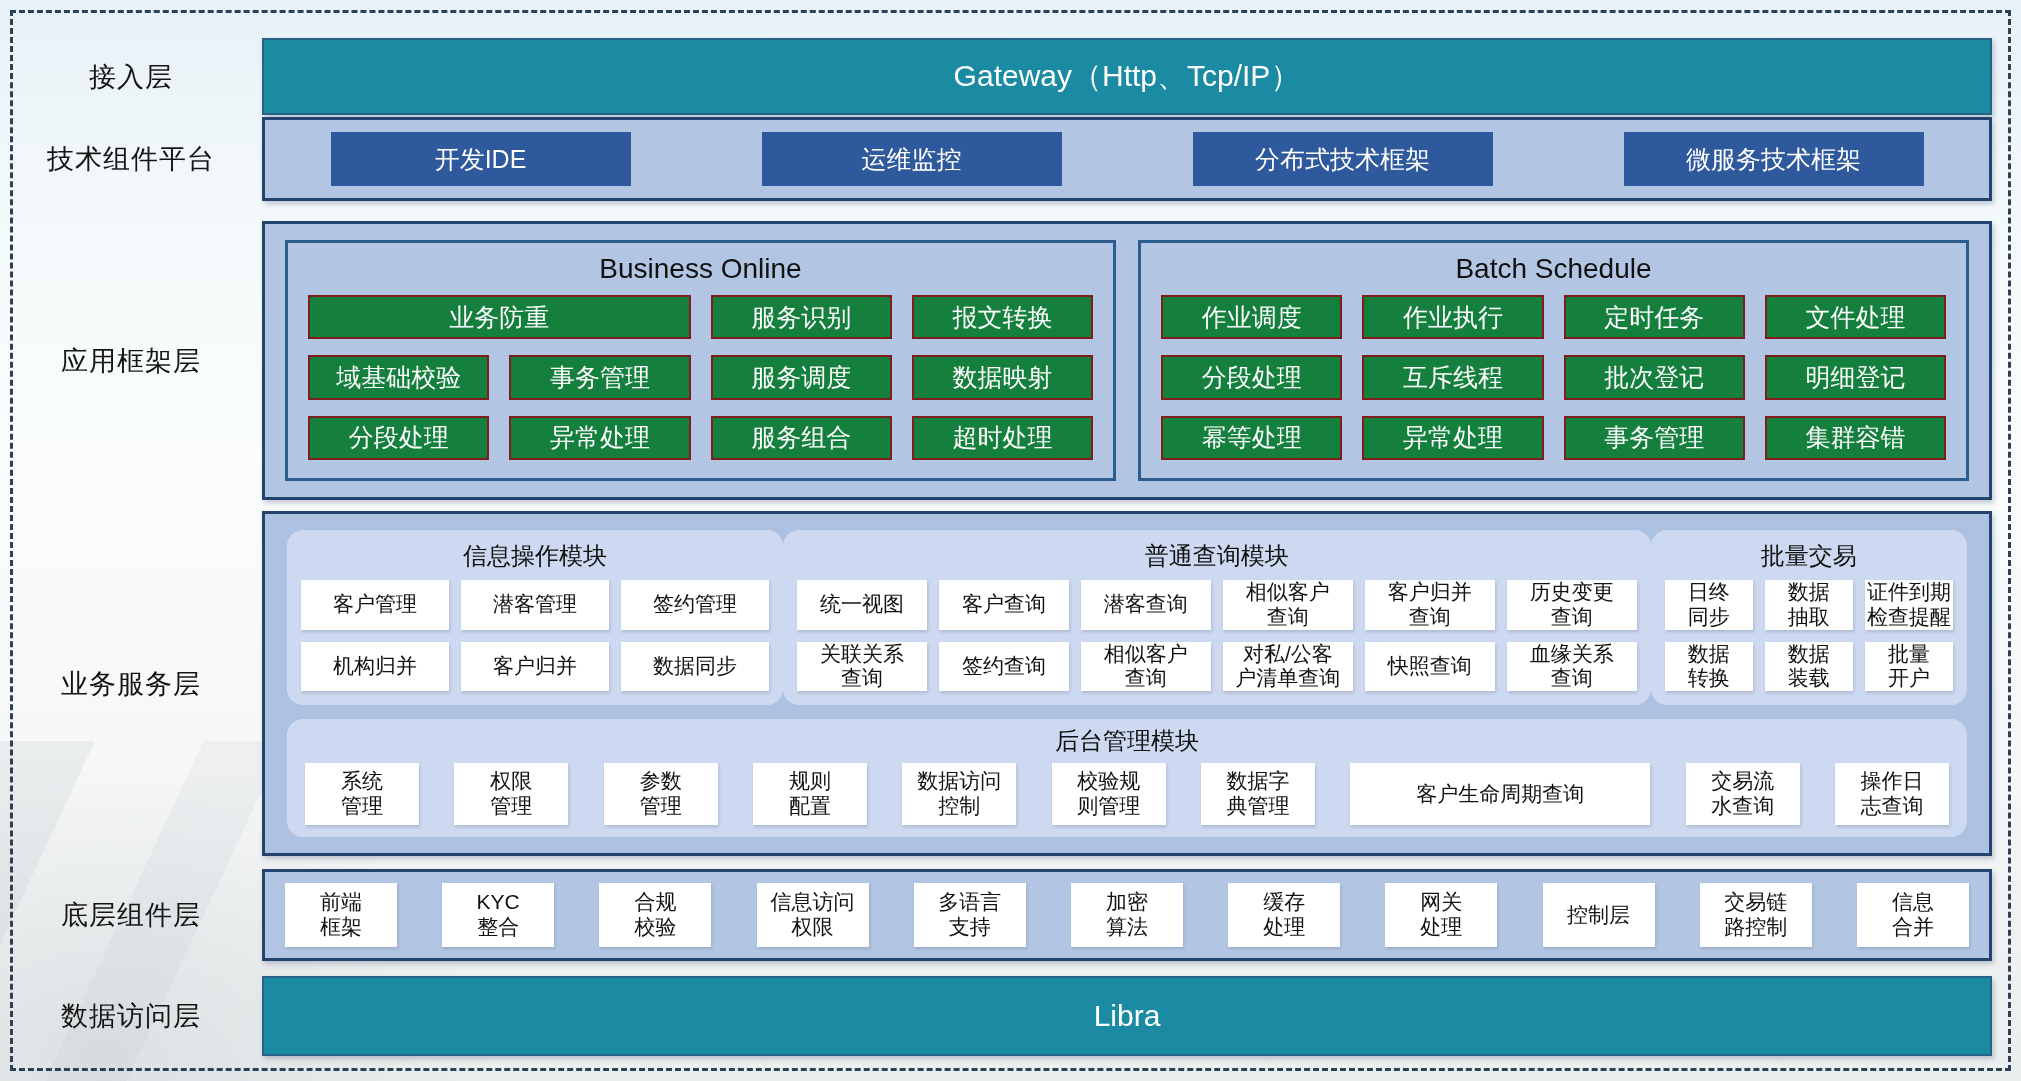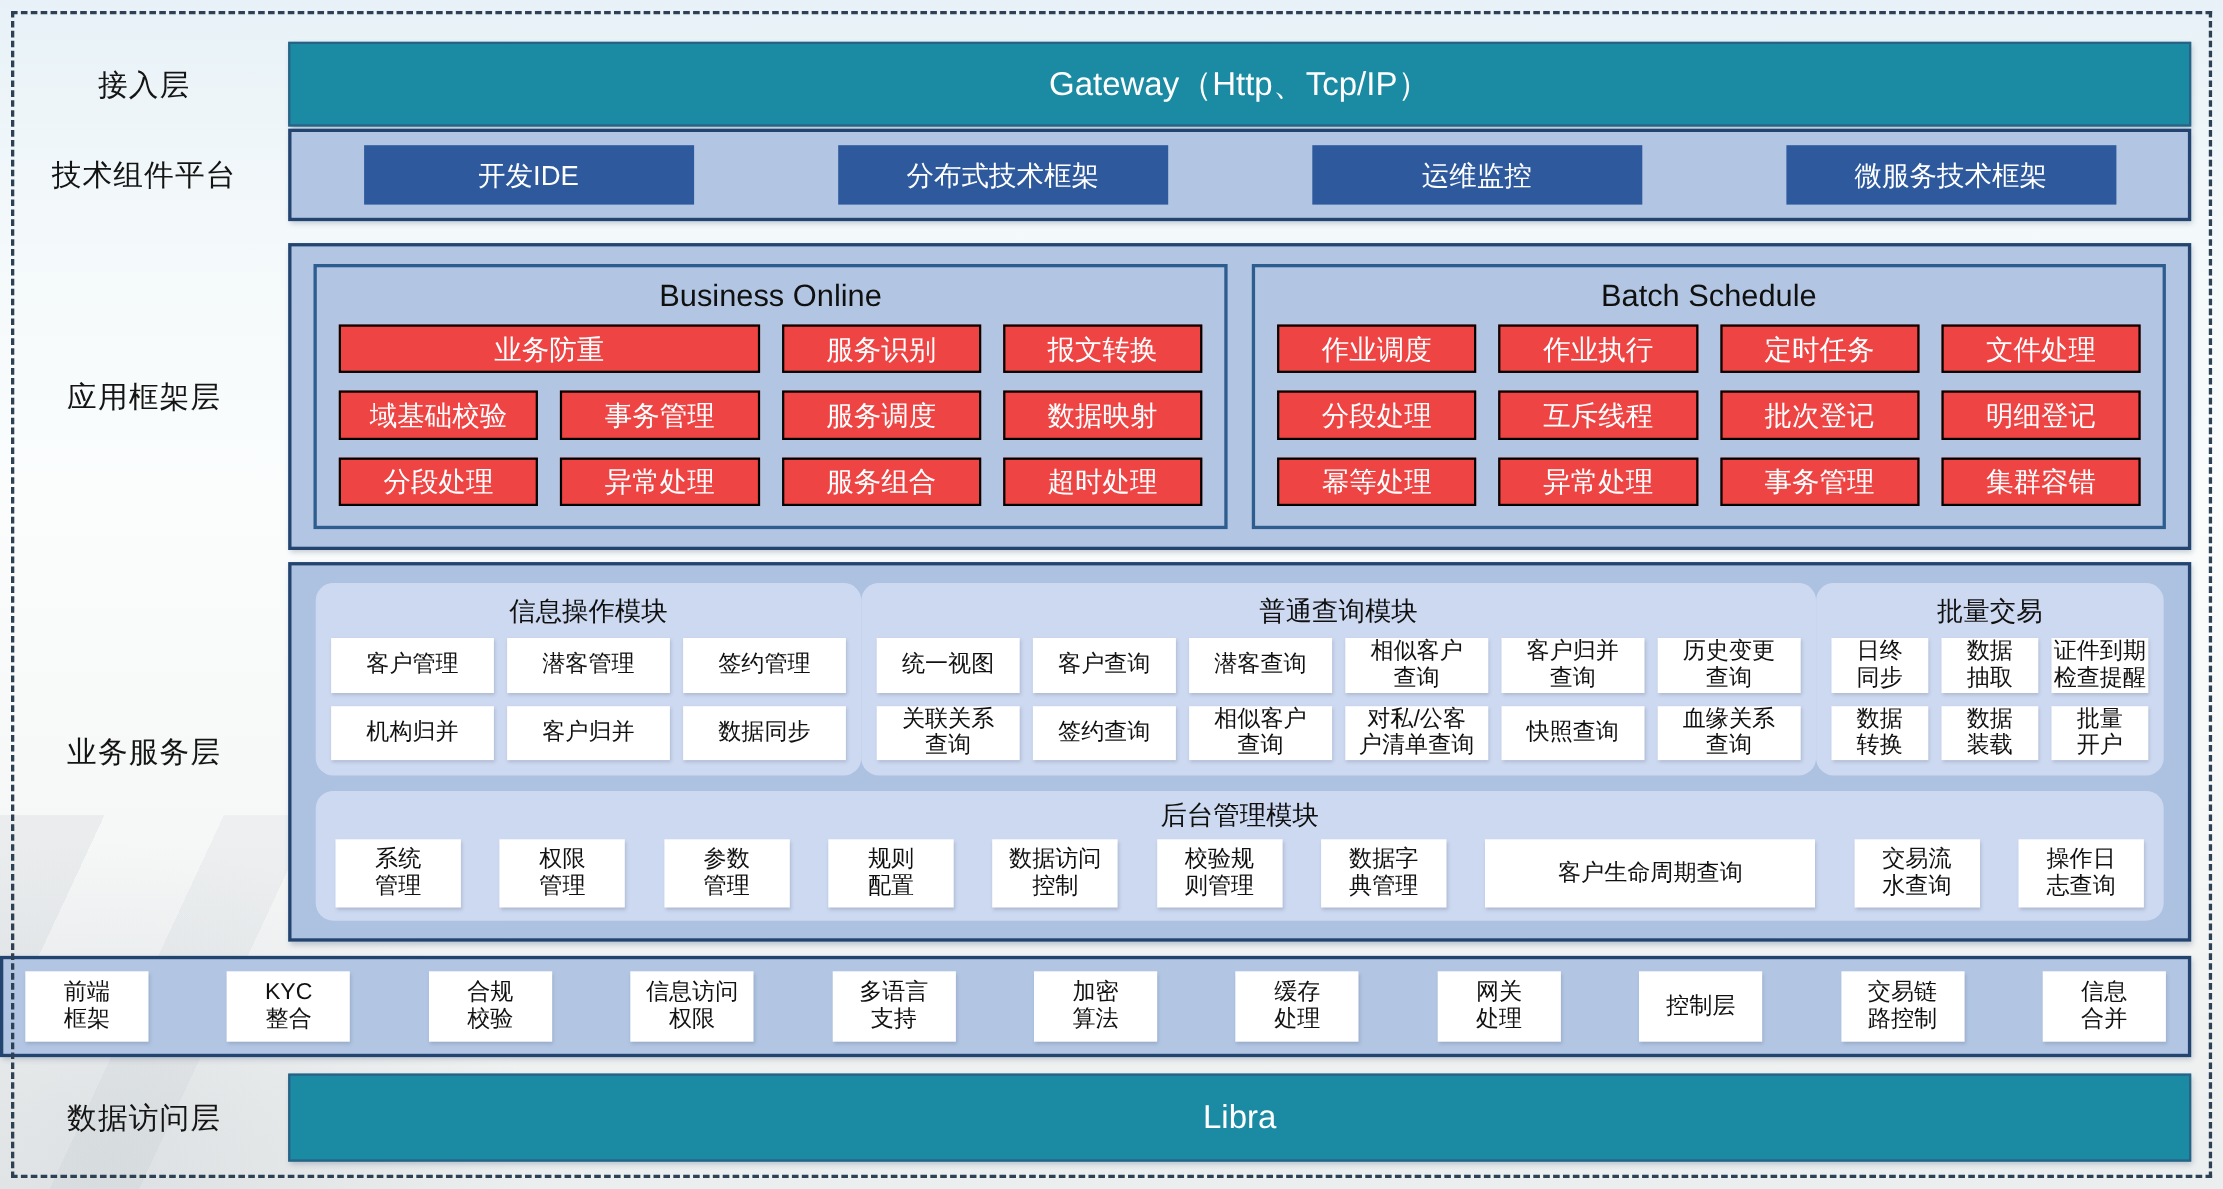--- a/index.html
+++ b/index.html
@@ -40,21 +40,21 @@
   .tech{display:flex;align-items:center;justify-content:space-around;}
   .tech-btn{width:300px;height:54px;background:#2e599c;color:#ffffff;font-size:25px;
     display:flex;align-items:center;justify-content:center;}
 
   
   .appframe{display:flex;gap:22px;padding:16px 20px;}
   .group{flex:1;box-sizing:border-box;border:3px solid #2d5c8e;display:flex;flex-direction:column;
     padding:4px 20px 18px;}
   .group-title{text-align:center;font-size:28px;color:#101010;padding:6px 0 10px;}
   .group-grid{flex:1;display:grid;grid-template-columns:repeat(4,1fr);gap:16px 20px;}
-  .block{box-sizing:border-box;background:#ef4444;border:2px solid #000000;color:#ffffff;
+  .block{box-sizing:border-box;background:#15803d;border:2px solid #7f1d1d;color:#ffffff;
     font-size:25px;display:flex;align-items:center;justify-content:center;}
   .span2{grid-column:span 2;}
 
   
   .bizservice{background:#adc1e0;padding:16px 22px;display:flex;flex-direction:column;gap:14px;}
   .modules{flex:1;display:flex;}
   .module{box-sizing:border-box;background:#cdd9f0;border-radius:16px;
     padding:2px 14px 14px;display:flex;flex-direction:column;}
   .m-info{flex:487 0 0;}
   .m-query{flex:874 0 0;}
@@ -90,22 +90,22 @@
       <div class="content">
         <div class="bar-teal">Gateway（Http、Tcp/IP）</div>
       </div>
     </div>
 
     <div class="row r-tech">
       <div class="label">技术组件平台</div>
       <div class="content">
         <div class="panel tech">
           <div class="tech-btn">开发IDE</div>
+          <div class="tech-btn">运维监控</div>
           <div class="tech-btn">分布式技术框架</div>
-          <div class="tech-btn">运维监控</div>
           <div class="tech-btn">微服务技术框架</div>
         </div>
       </div>
     </div>
 
     <div class="row r-app">
       <div class="label">应用框架层</div>
       <div class="content">
         <div class="panel appframe">
 
@@ -235,20 +235,21 @@
               <div class="cell">操作日
 志查询</div>
             </div>
           </div>
 
         </div>
       </div>
     </div>
 
     <div class="row r-bottom">
+      <div class="label">底层组件层</div>
       <div class="content">
         <div class="panel bottomcomp">
           <div class="bc-row">
             <div class="cell">前端
 框架</div>
             <div class="cell">KYC
 整合</div>
             <div class="cell">合规
 校验</div>
             <div class="cell">信息访问

